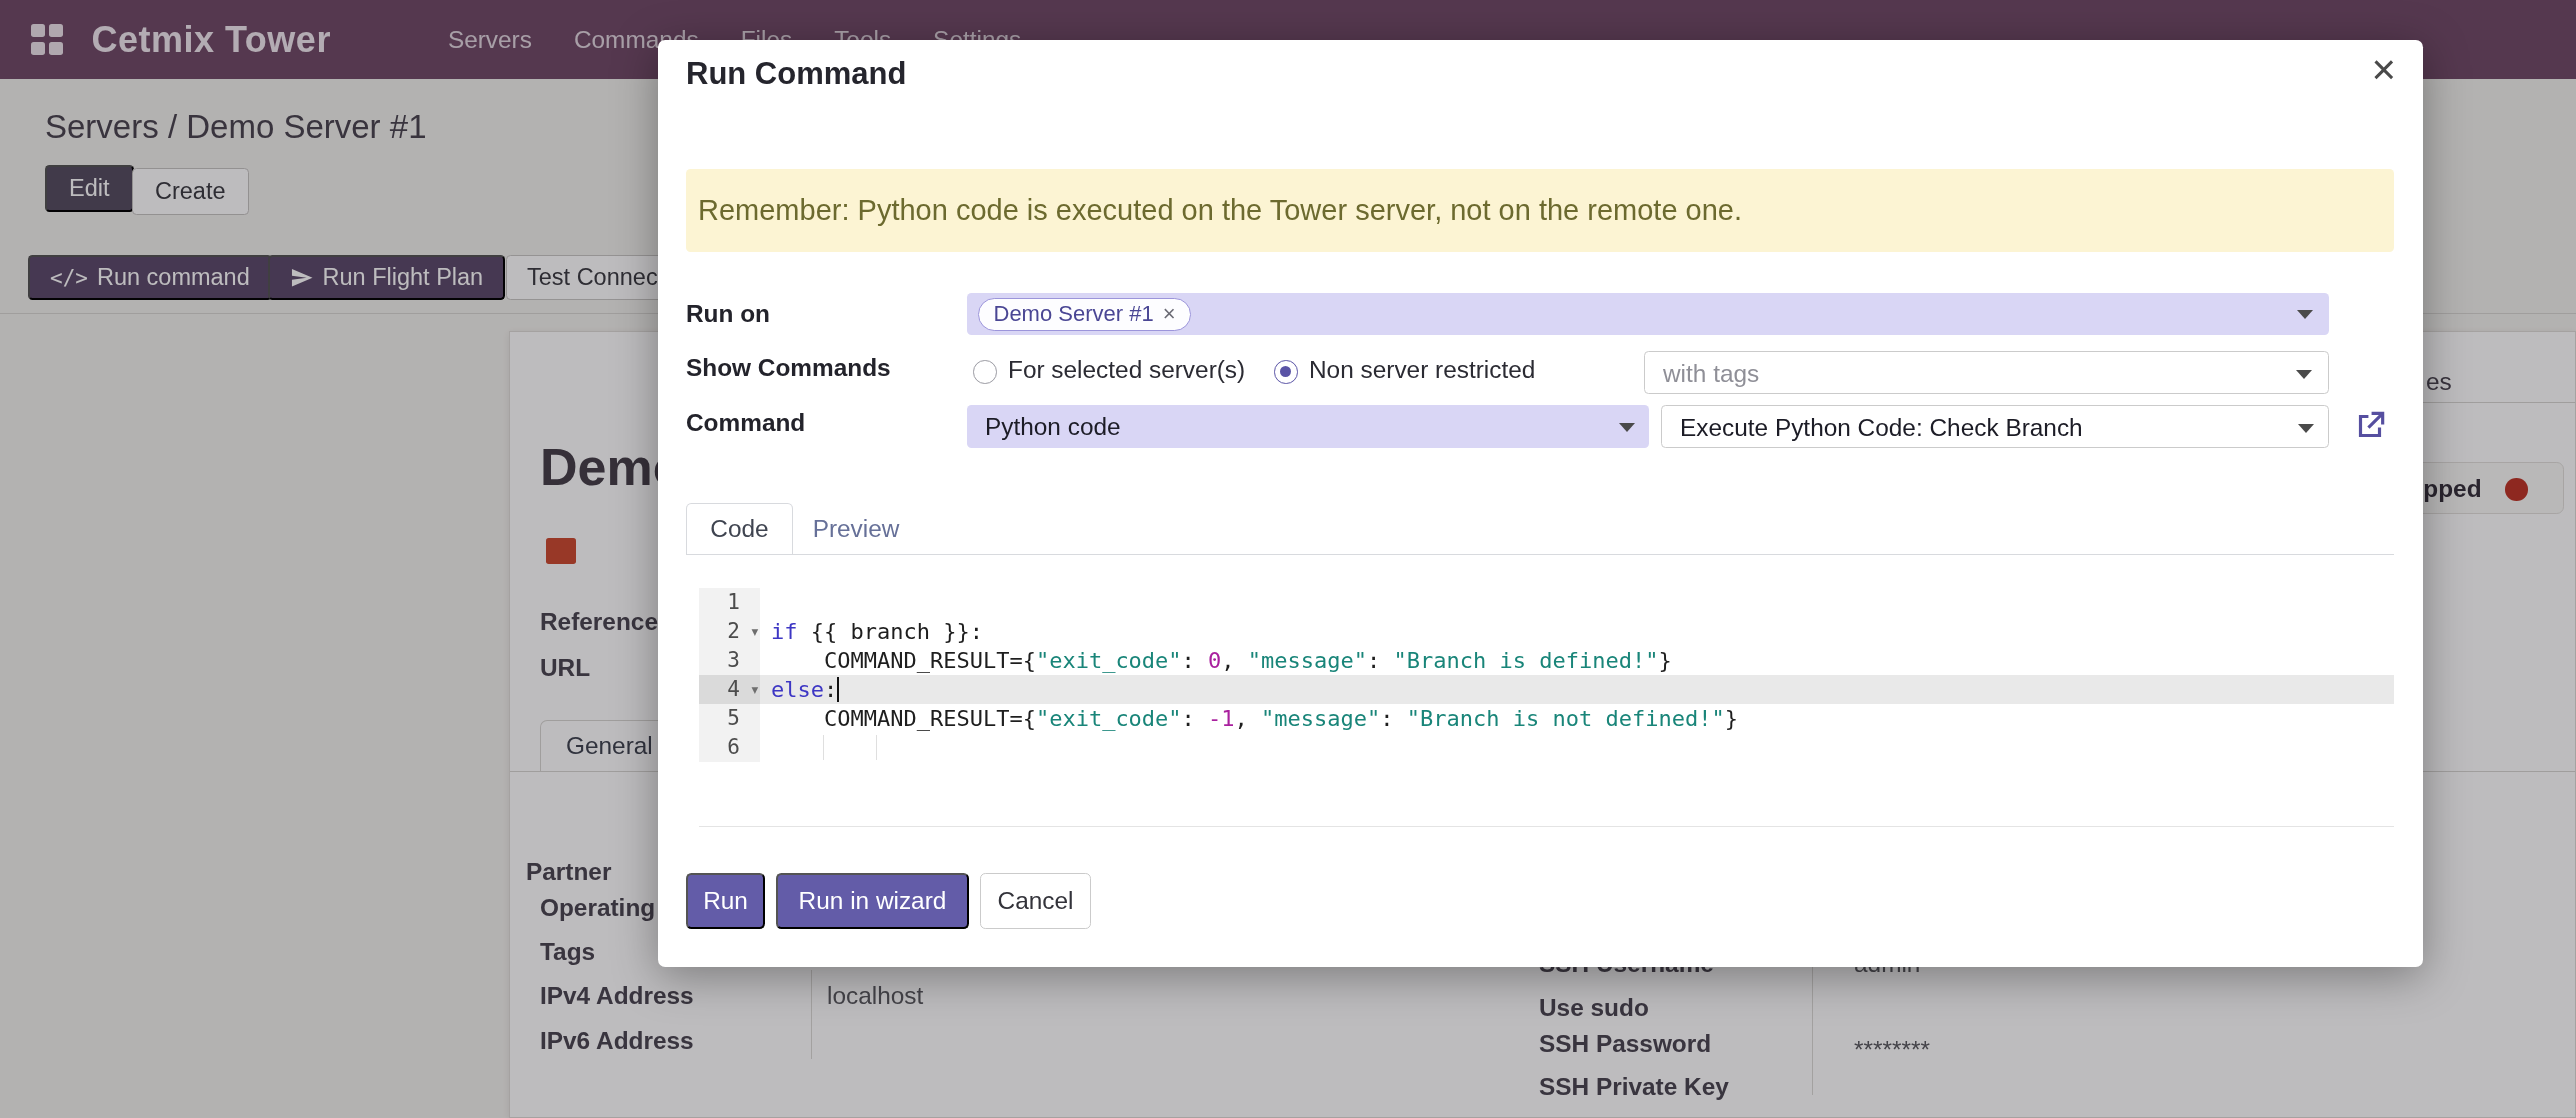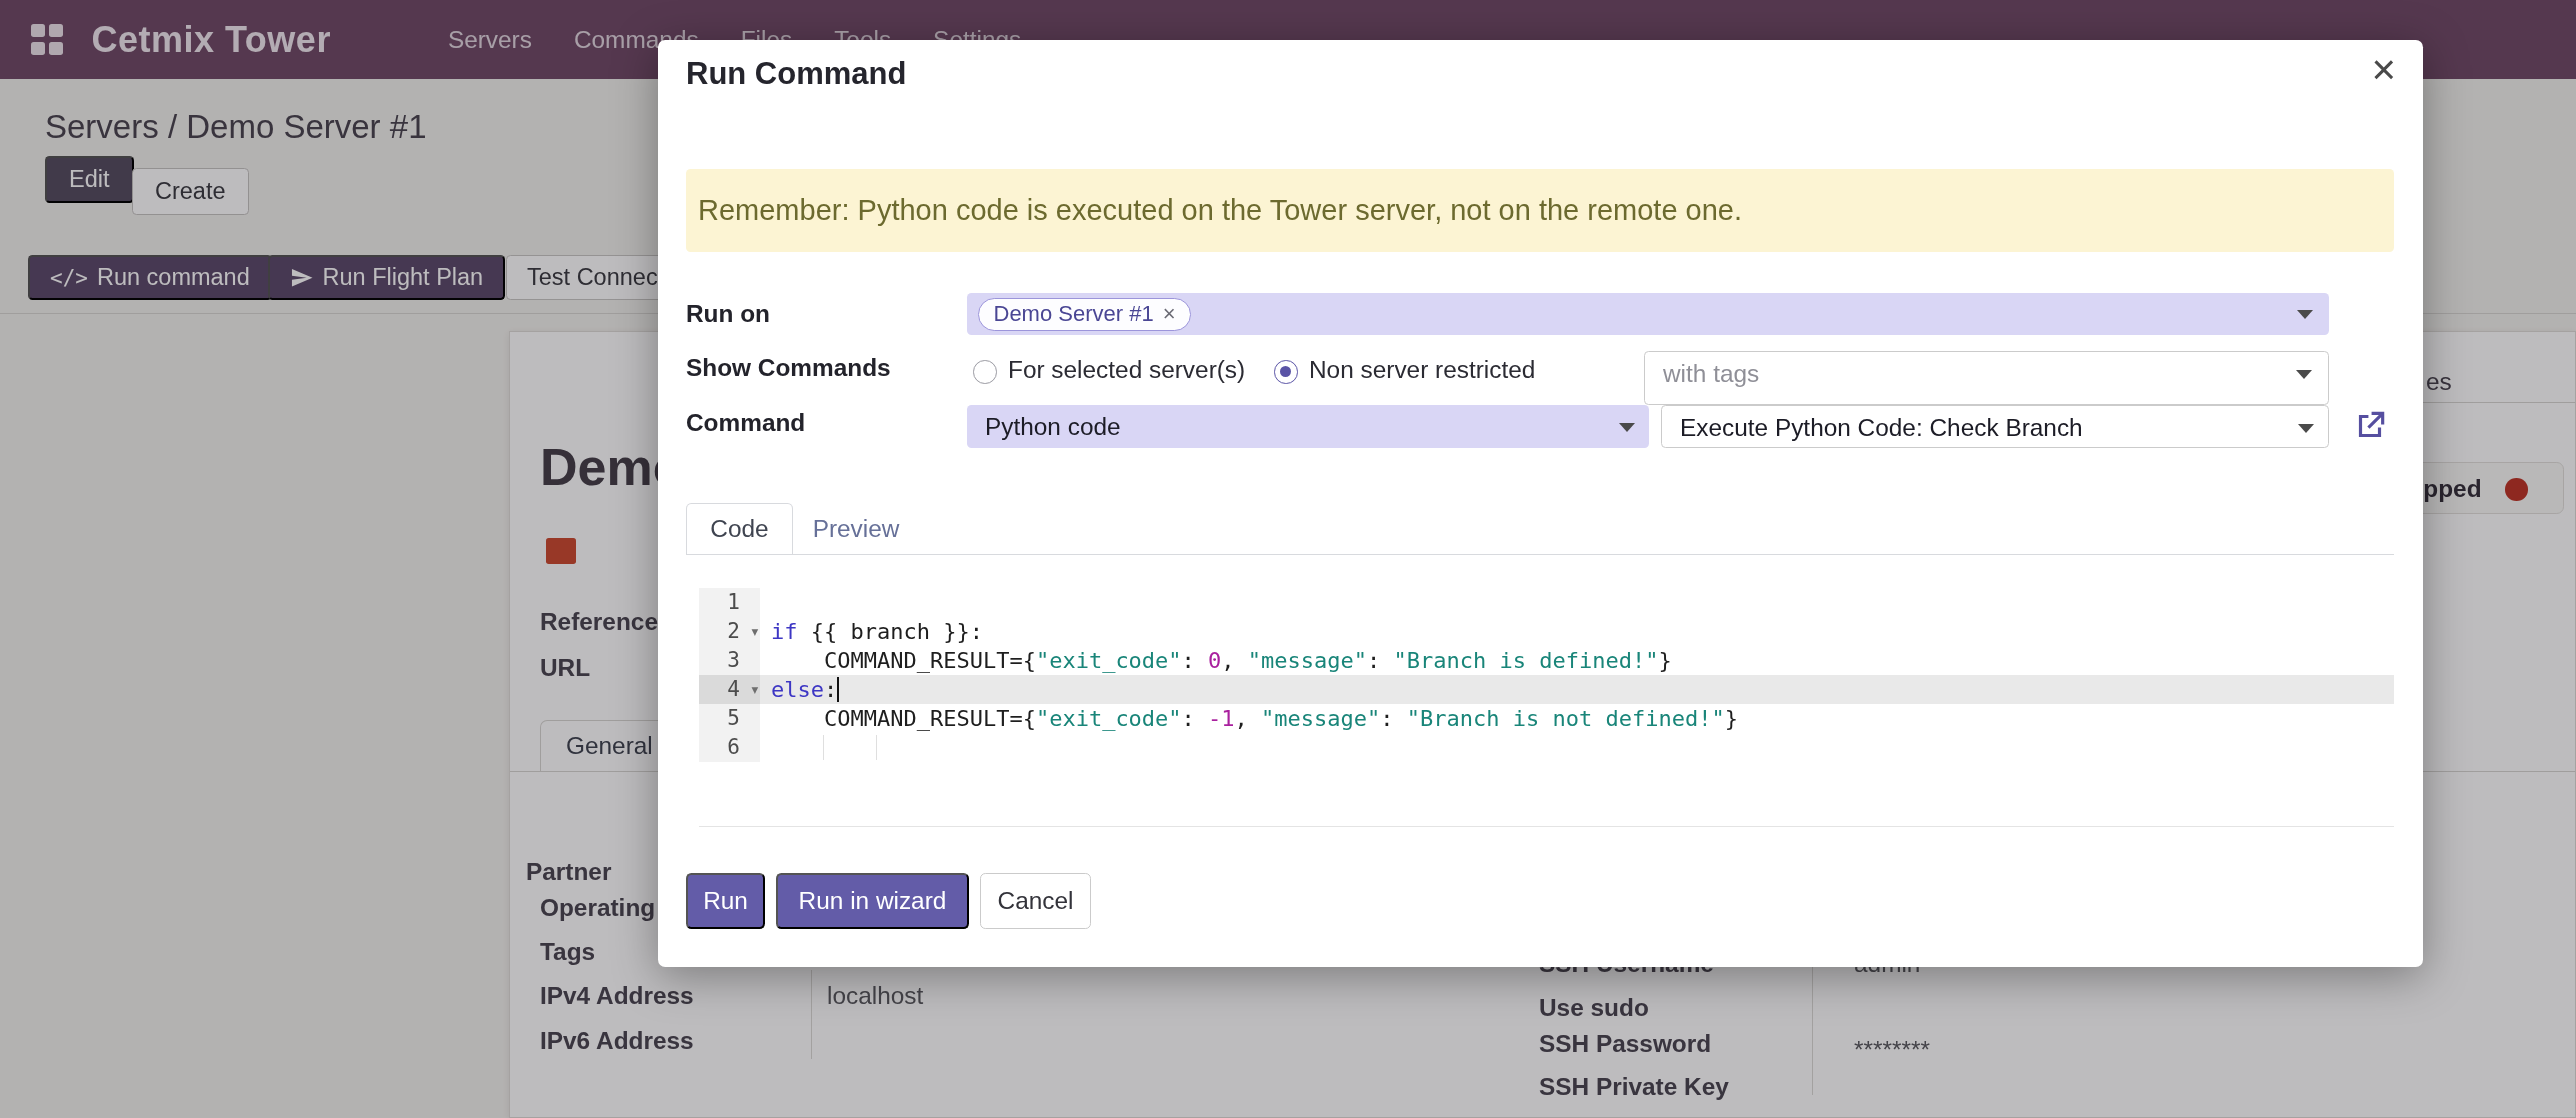--- a/index.html
+++ b/index.html
@@ -19,21 +19,21 @@
   .apps-grid { display:inline-grid; grid-template-columns:13.5px 13.5px; grid-template-rows:13.5px 13.5px; gap:4.5px; margin-left:31px; cursor:pointer; }
   .apps-grid span { background:#EDE4EB; border-radius:2.7px; }
   .brand { margin-left:29px; font-size:36px; font-weight:bold; color:#F2EAF0; letter-spacing:0.5px; }
   .nav-items { display:flex; margin-left:117px; gap:42px; }
   .nav-items span { font-size:24.4px; color:#E2D7E0; cursor:pointer; }
 
   
   .breadcrumb { position:absolute; left:45px; top:108px; font-size:33px; color:#4A4550; z-index:1; }
   .breadcrumb .crumb-parent { cursor:pointer; }
   .btn { display:inline-flex; align-items:center; justify-content:center; font-size:23.5px; border-radius:4.5px; cursor:pointer; white-space:nowrap; }
-  .edit-btn { position:absolute; left:45px; top:156px; height:47px; padding:0 22px; background:#554E61; color:#fff; z-index:1; }
+  .edit-btn { position:absolute; left:45px; top:165px; height:47px; padding:0 22px; background:#554E61; color:#fff; z-index:1; }
   .create-btn { position:absolute; left:132px; top:168px; height:47px; padding:0 22px; background:#fff; border:0.9px solid #C6C4C2; color:#3C3C42; z-index:1;text-align:right; }
 
   
   .run-cmd-btn { position:absolute; left:28px; top:255px; height:45px; padding:0 20px; background:#5D4A6B; color:#fff; gap:9px; z-index:1; }
   .run-fp-btn  { position:absolute; left:268px; top:255px; height:45px; padding:0 20px; background:#5D4A6B; color:#fff; gap:9px; z-index:1; }
   .test-btn    { position:absolute; left:506px; top:255px; height:45px; padding:0 20px; background:#fff; border:0.9px solid #C9C7C4; color:#3C3C42; z-index:1; }
   .code-glyph { font-family:"DejaVu Sans Mono", monospace; font-size:21px; }
   .page-divider { position:absolute; left:0; top:313px; width:2576px; border-top:0.9px solid #D8D6D2; z-index:1; }
 
   
@@ -92,21 +92,21 @@
     font-size:22px; color:#4A4694; cursor:pointer;
   }
   .m2m-tag .tag-x { font-size:22px; color:#6B6B75; cursor:pointer; }
 
   .radio { position:absolute; width:23.5px; height:23.5px; border-radius:50%; background:#fff; cursor:pointer; }
   .radio.off { border:1.8px solid #9A9AA2; }
   .radio.on { border:1.8px solid #5A54A6; }
   .radio.on::after { content:""; position:absolute; left:4.5px; top:4.5px; width:11px; height:11px; border-radius:50%; background:#5A54A6; }
   .radio-label { position:absolute; font-size:24.4px; color:#2B2B33; cursor:pointer; white-space:nowrap; }
 
-  .tags-select { left:986px; top:311px; width:685px; height:54px; cursor:pointer; }
+  .tags-select { left:986px; top:311px; width:685px; height:43px; cursor:pointer; }
   .tags-select .ph { position:absolute; left:18px; top:8.1px; font-size:24.4px; color:#8F8F97; }
 
   .cmdtype-select { left:309px; top:365px; width:682px; height:43px; cursor:pointer; }
   .cmdtype-select .val { position:absolute; left:18px; top:8.1px; font-size:24.4px; color:#1C1C26; }
   .cmd-select { left:1003px; top:365px; width:668px; height:43px; cursor:pointer; }
   .cmd-select .val { position:absolute; left:18px; top:8.1px; font-size:24.4px; color:#1C1C26; }
   .ext-link { position:absolute; left:1693px; top:367px; width:38px; height:38px; cursor:pointer; }
 
   
   .tab-underline { position:absolute; left:28px; top:514px; width:1708px; border-top:0.9px solid #D8DADE; }

